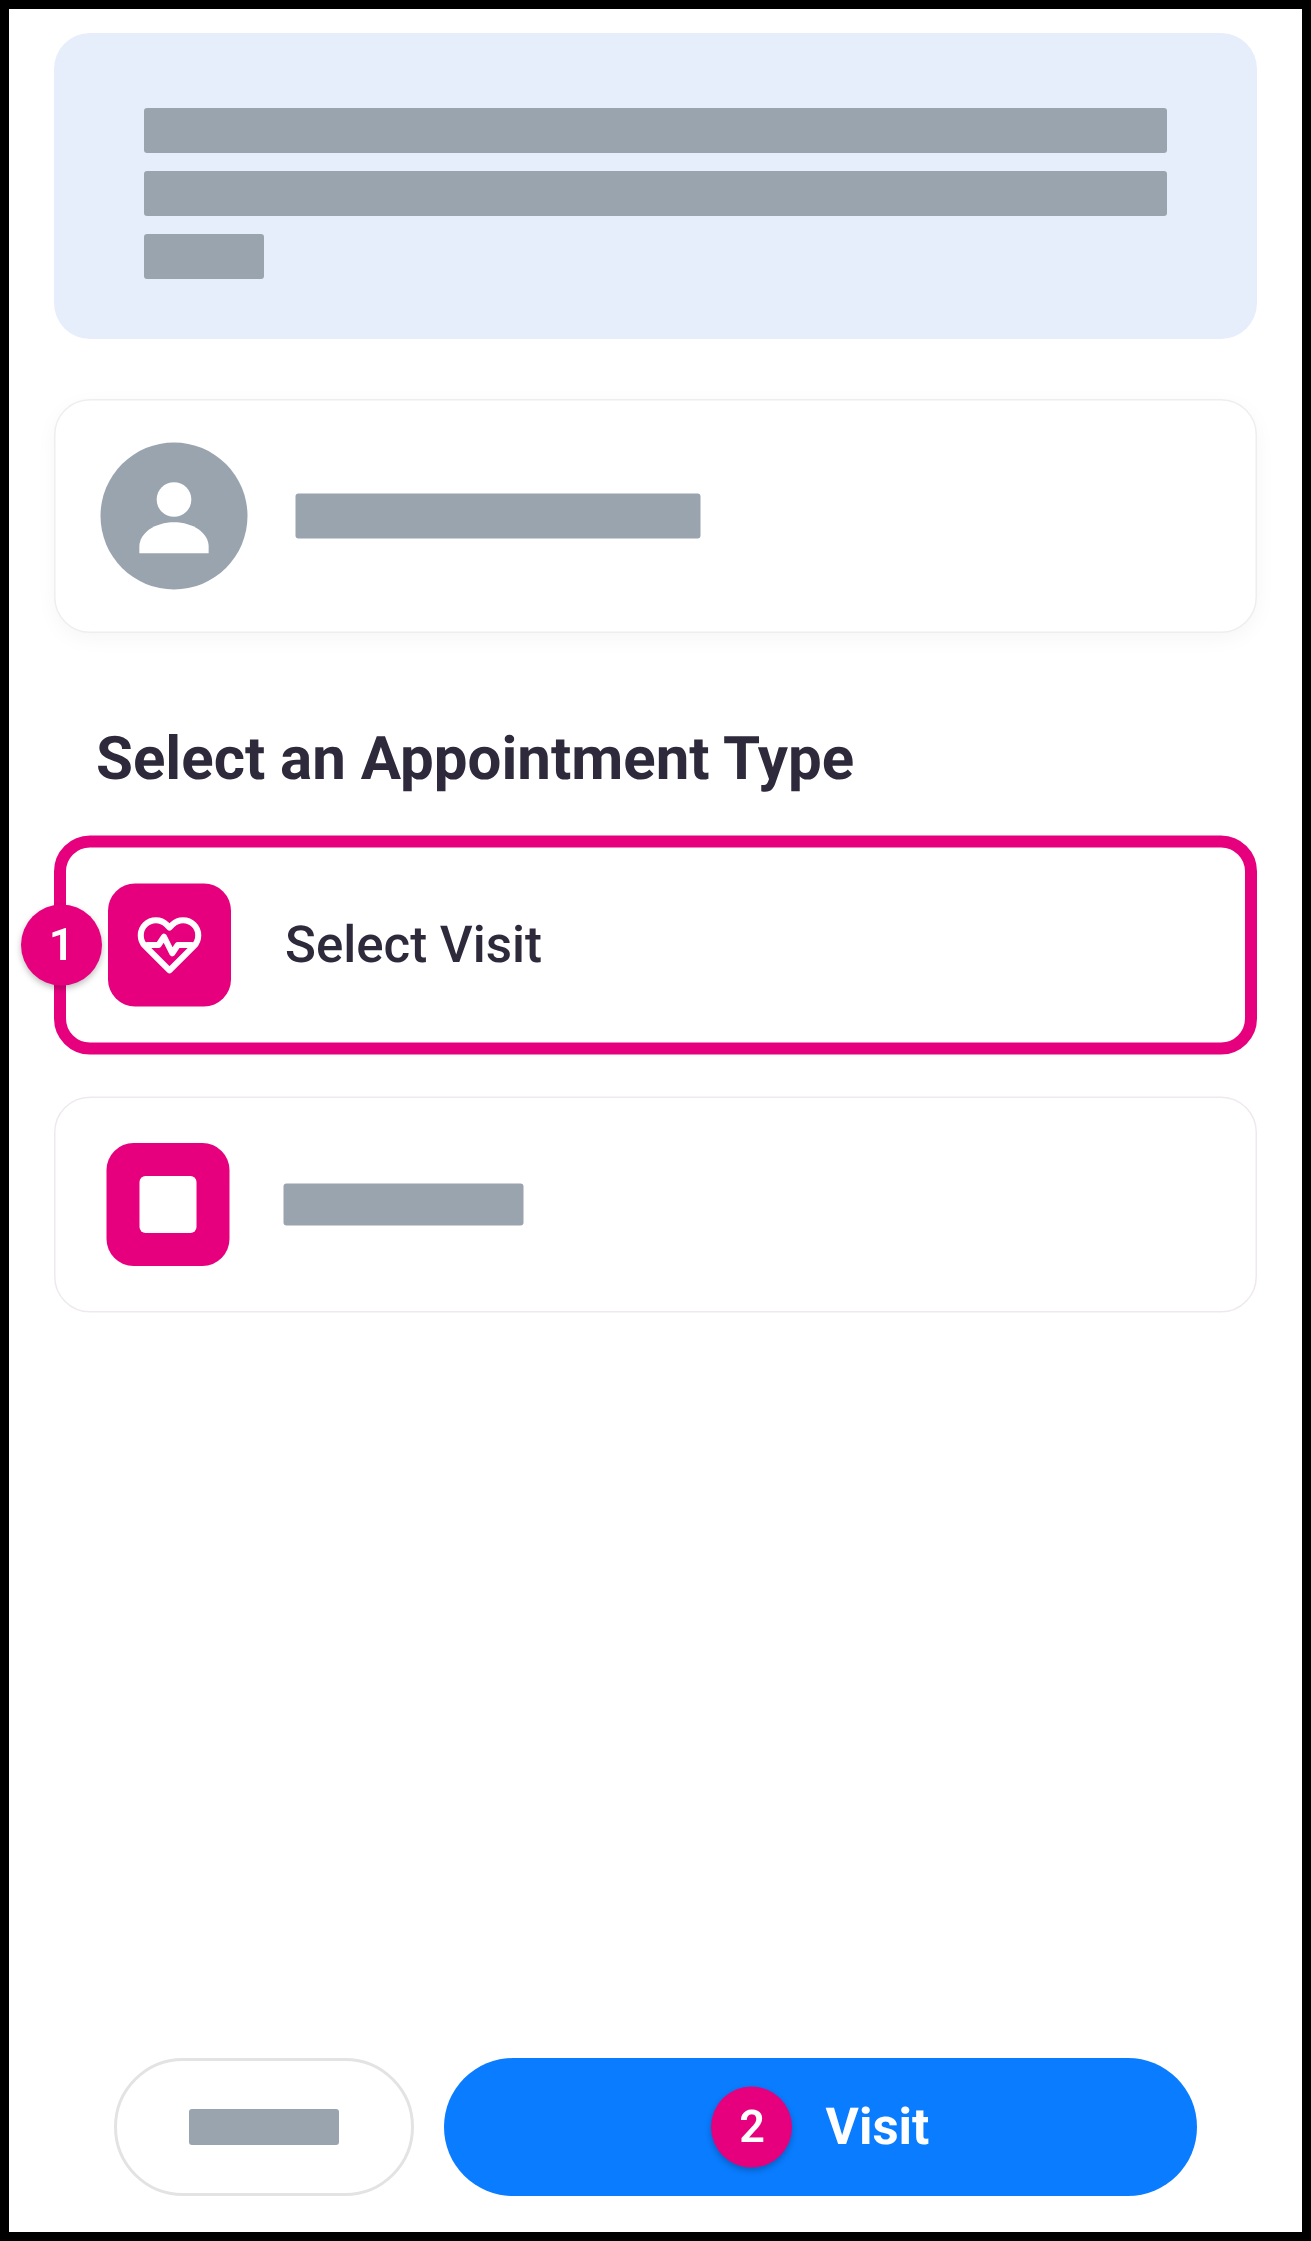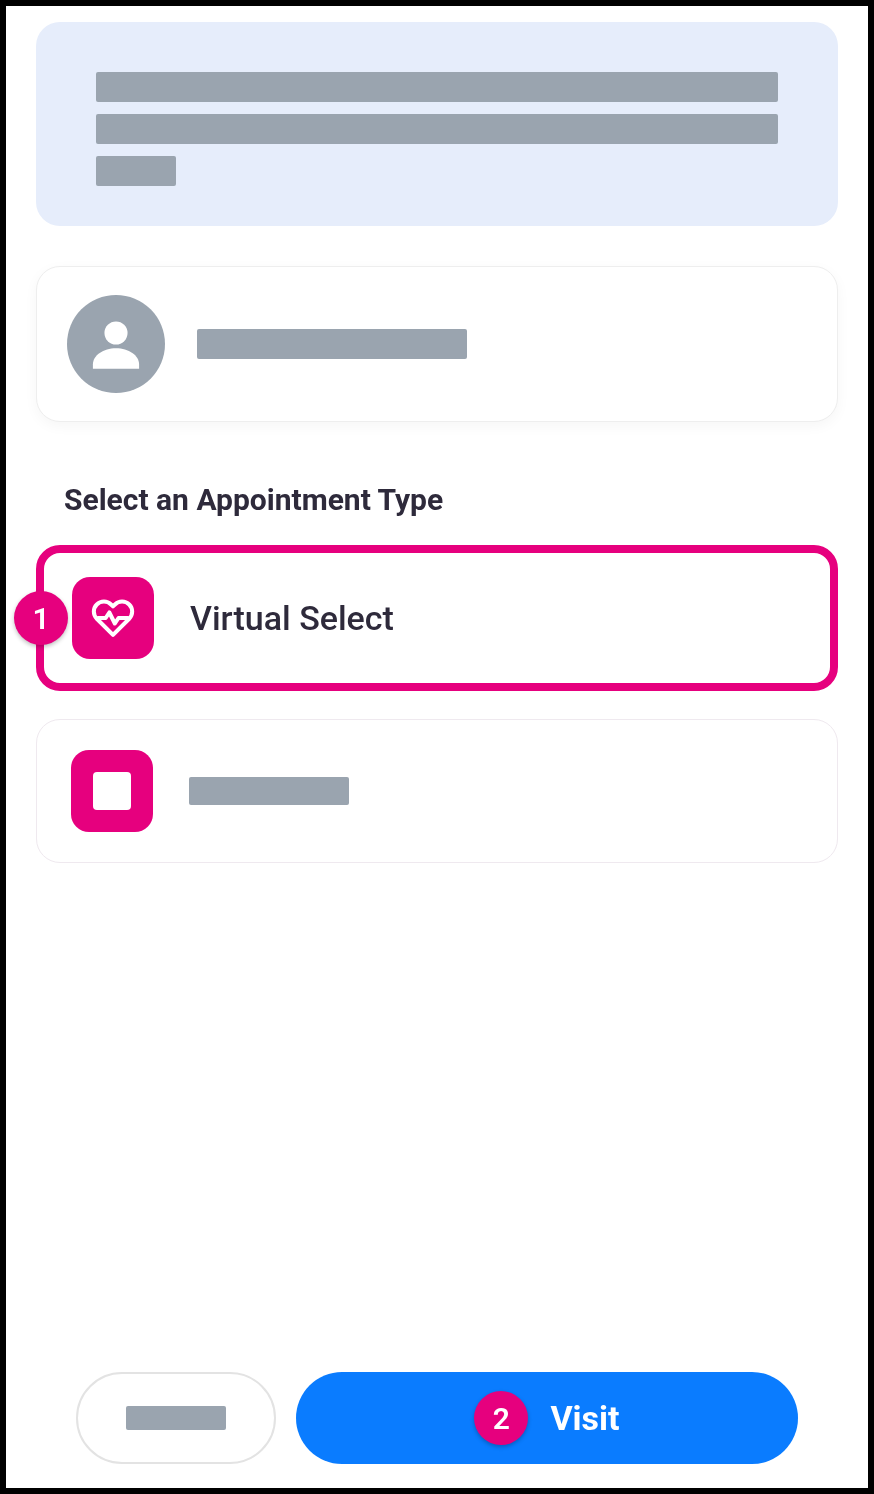--- a/index.html
+++ b/index.html
@@ -52,21 +52,21 @@
     display: flex; align-items: center; justify-content: center;
   }
   .avatar svg { width: 66px; height: 66px; fill: #fff; }
   .patient-name-ph {
     height: 30px; width: 270px; background: #9aa4af; border-radius: 2px;
   }
 
   
   .section-heading {
     margin-top: 60px;
-    font-size: 30px;
+    font-size: 40px;
     font-weight: 700;
     color: #2e2a3b;
     padding-left: 28px;
   }
 
   
   .option-card {
     margin-top: 28px;
     background: #fff;
     border: 1px solid #efe9ef;
@@ -178,21 +178,21 @@
   <h2 class="section-heading">Select an Appointment Type</h2>
 
   <div class="option-card selected">
     <div class="callout callout-1">1</div>
     <div class="option-icon">
       <svg viewBox="0 0 24 24" fill="none" stroke="#fff" stroke-width="2.2" stroke-linecap="round" stroke-linejoin="round">
         <path d="M20.84 4.61a5.5 5.5 0 0 0-7.78 0L12 5.67l-1.06-1.06a5.5 5.5 0 0 0-7.78 7.78L12 21.23l8.84-8.84a5.5 5.5 0 0 0 0-7.78z"></path>
         <polyline points="4 12 8 12 10 9 13 15 15 12 20 12"></polyline>
       </svg>
     </div>
-    <div class="option-label">Virtual Select</div>
+    <div class="option-label">Select Visit</div>
   </div>
 
   <div class="option-card">
     <div class="option-icon">
       <div class="square-inner"></div>
     </div>
     <div class="option-label-ph"></div>
   </div>
 
   <div class="button-row">

